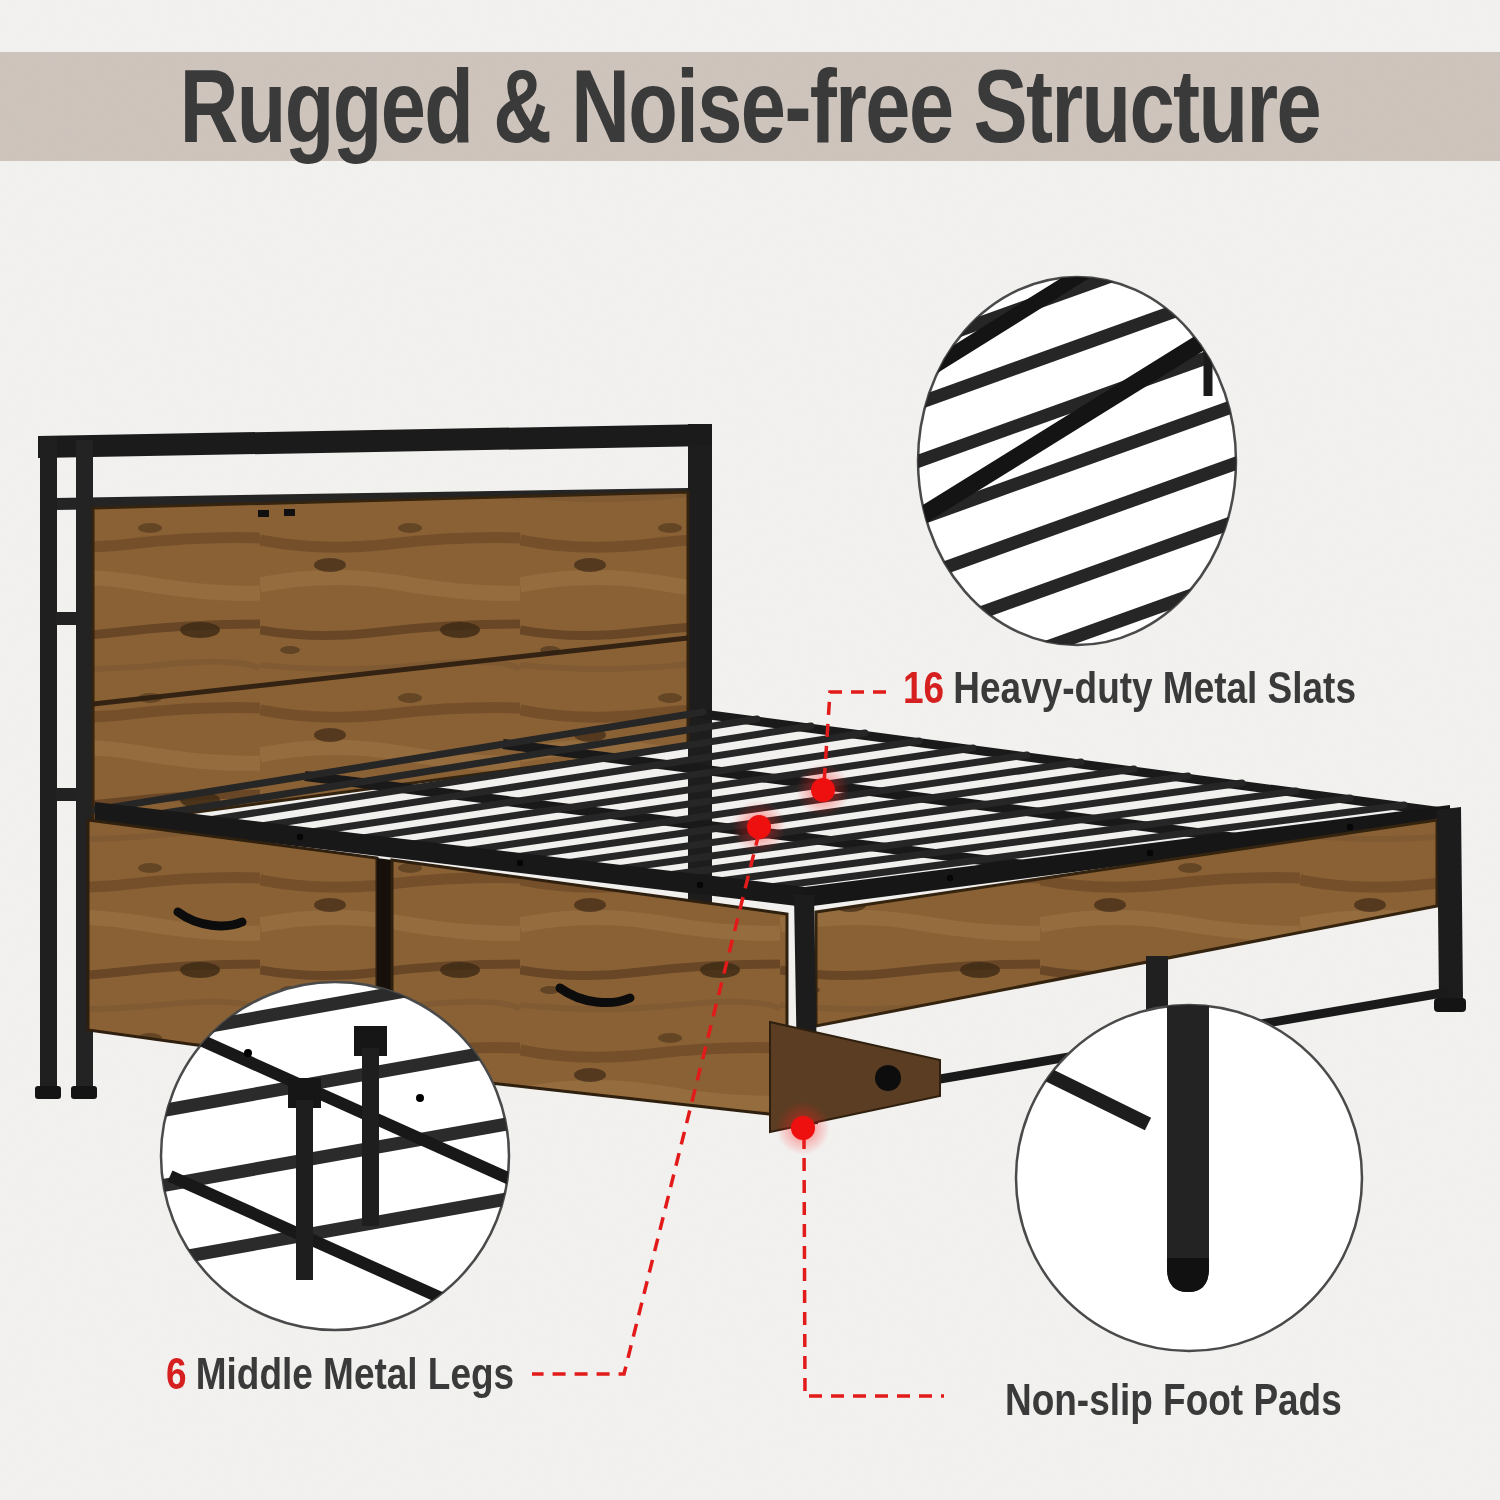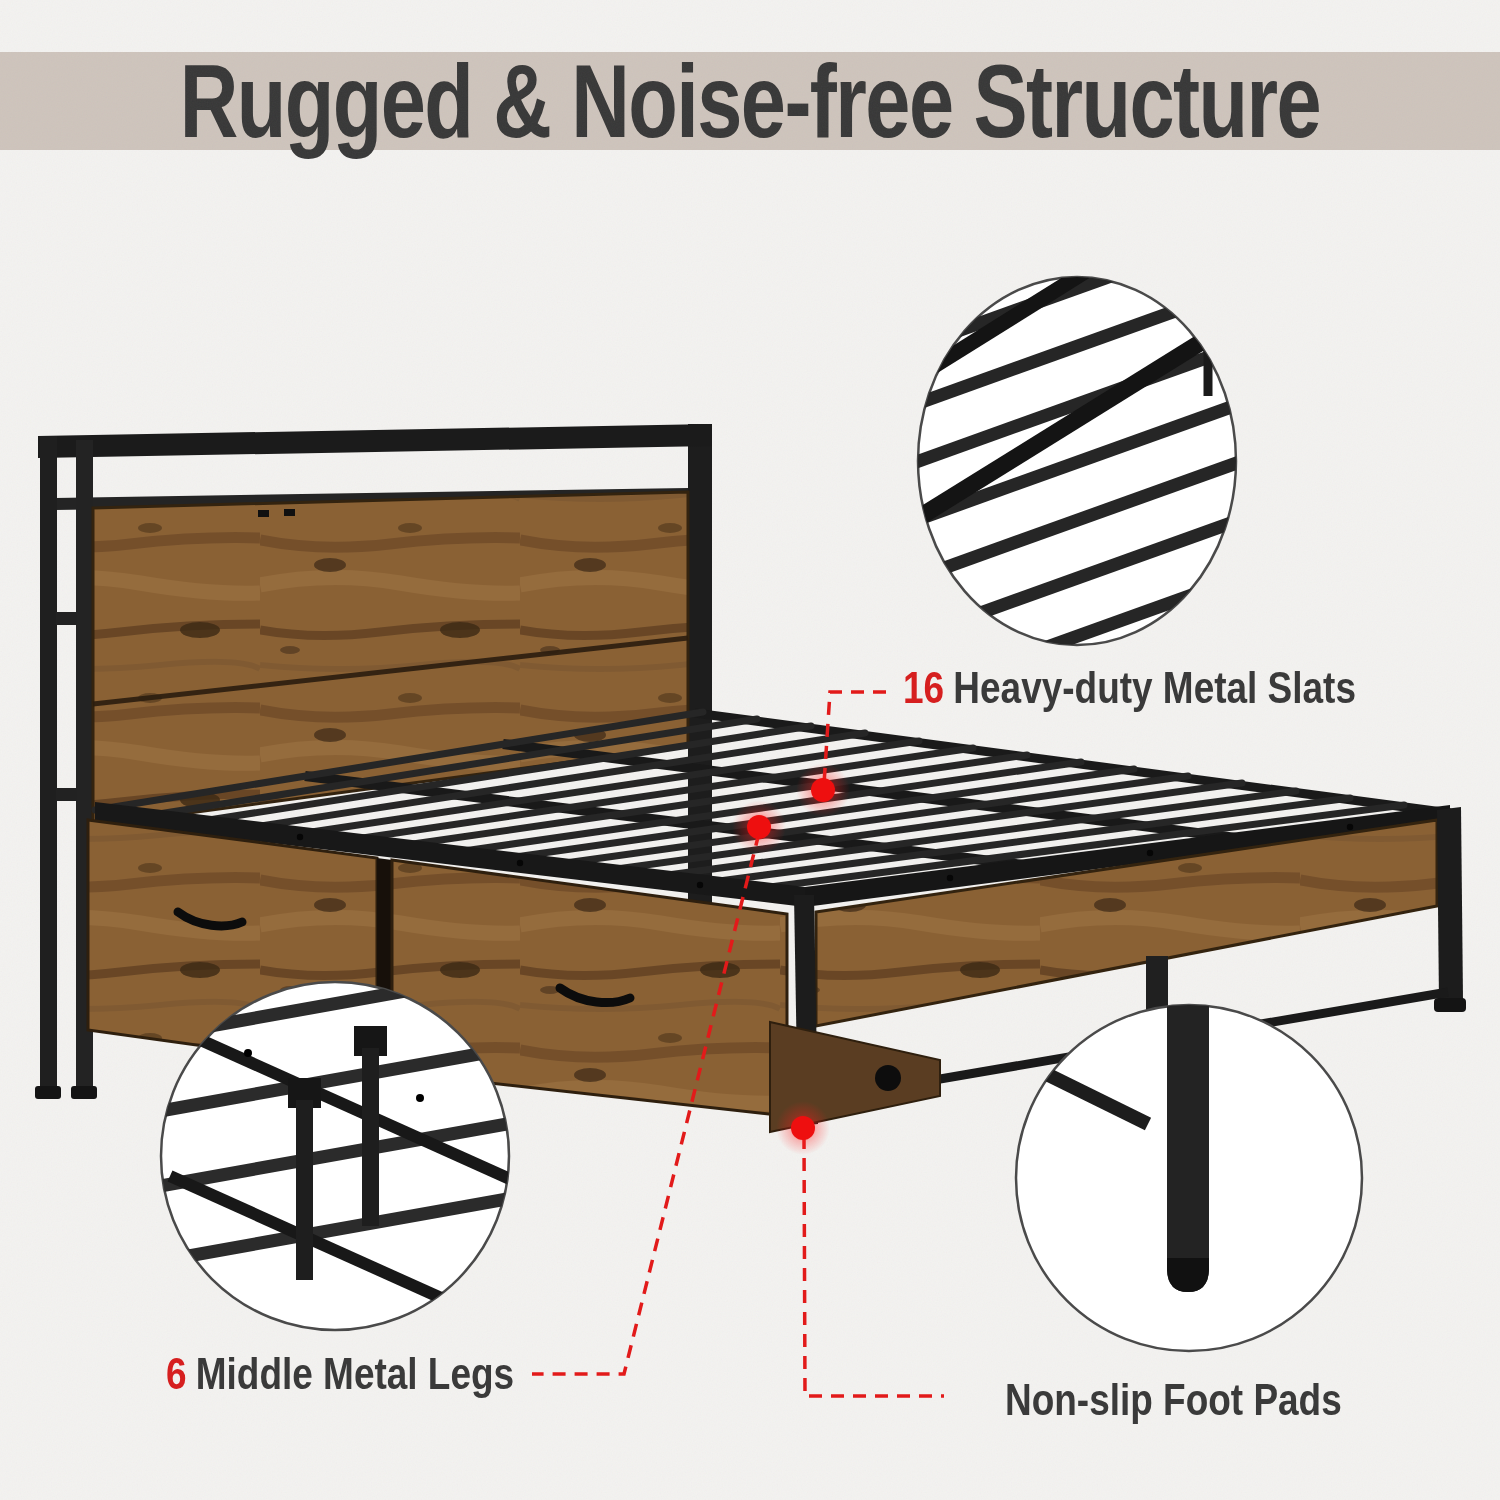--- a/index.html
+++ b/index.html
@@ -2,21 +2,21 @@
 <html><head>
 <meta charset="utf-8">
 <style>
   html,body{margin:0;padding:0;background:#e8e8e6;}
   .stage{
     position:relative;width:1500px;height:1500px;overflow:hidden;
     background:#f3f2f0;
     font-family:"Liberation Sans","DejaVu Sans",sans-serif;
   }
   .banner{
-    position:absolute;left:0;top:52px;width:1500px;height:98px;
+    position:absolute;left:0;top:52px;width:1500px;height:109px;
     background:#cec4bc;display:flex;align-items:center;justify-content:center;
   }
   .title{
     font-size:104px;font-weight:bold;color:#373737;letter-spacing:-2px;
     transform:scaleX(0.78);white-space:nowrap;
   }
   .bed-svg{position:absolute;left:0;top:0;width:1500px;height:1500px;}
   .label{
     position:absolute;font-size:44px;font-weight:bold;color:#3a3a3a;
     white-space:nowrap;transform:scaleX(0.84);transform-origin:left top;

